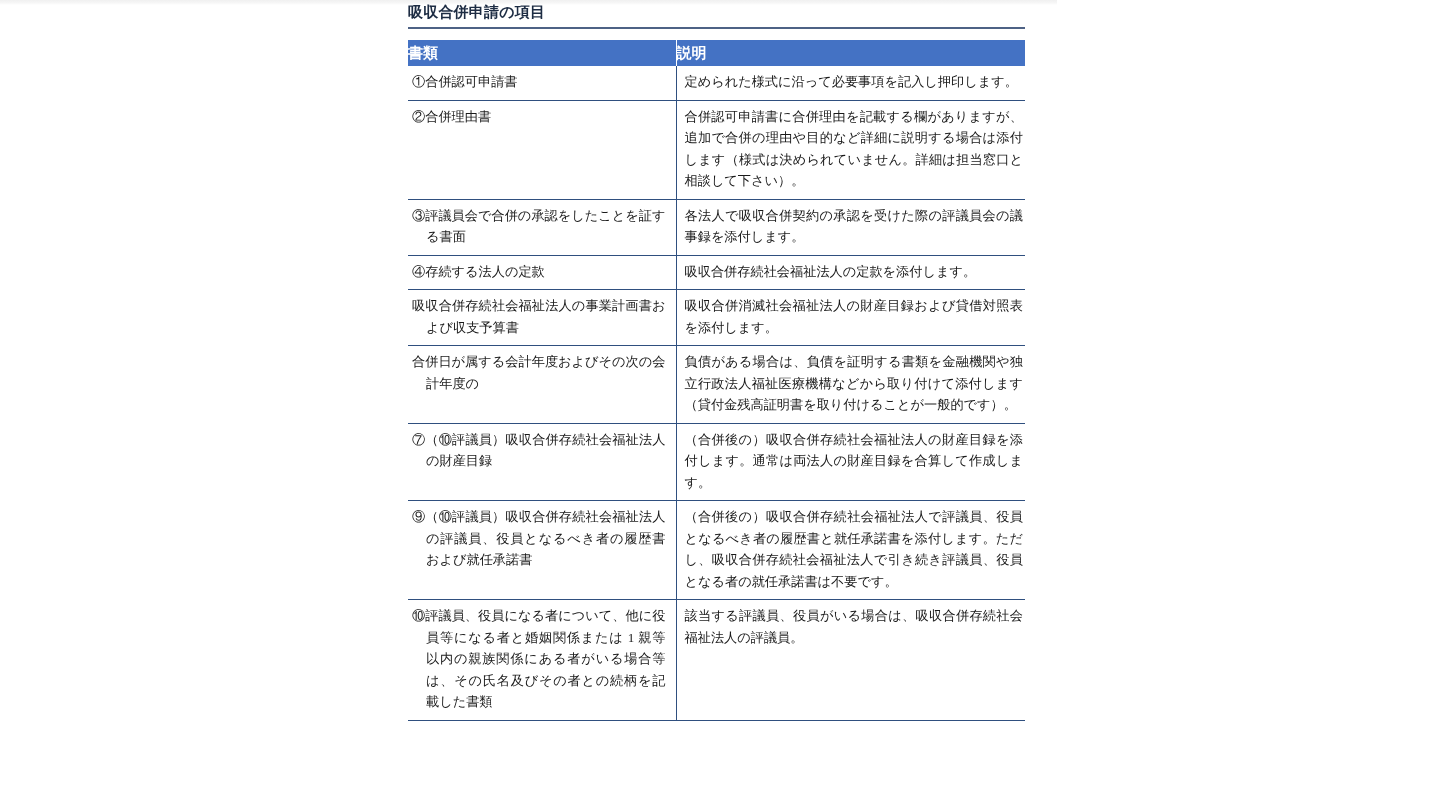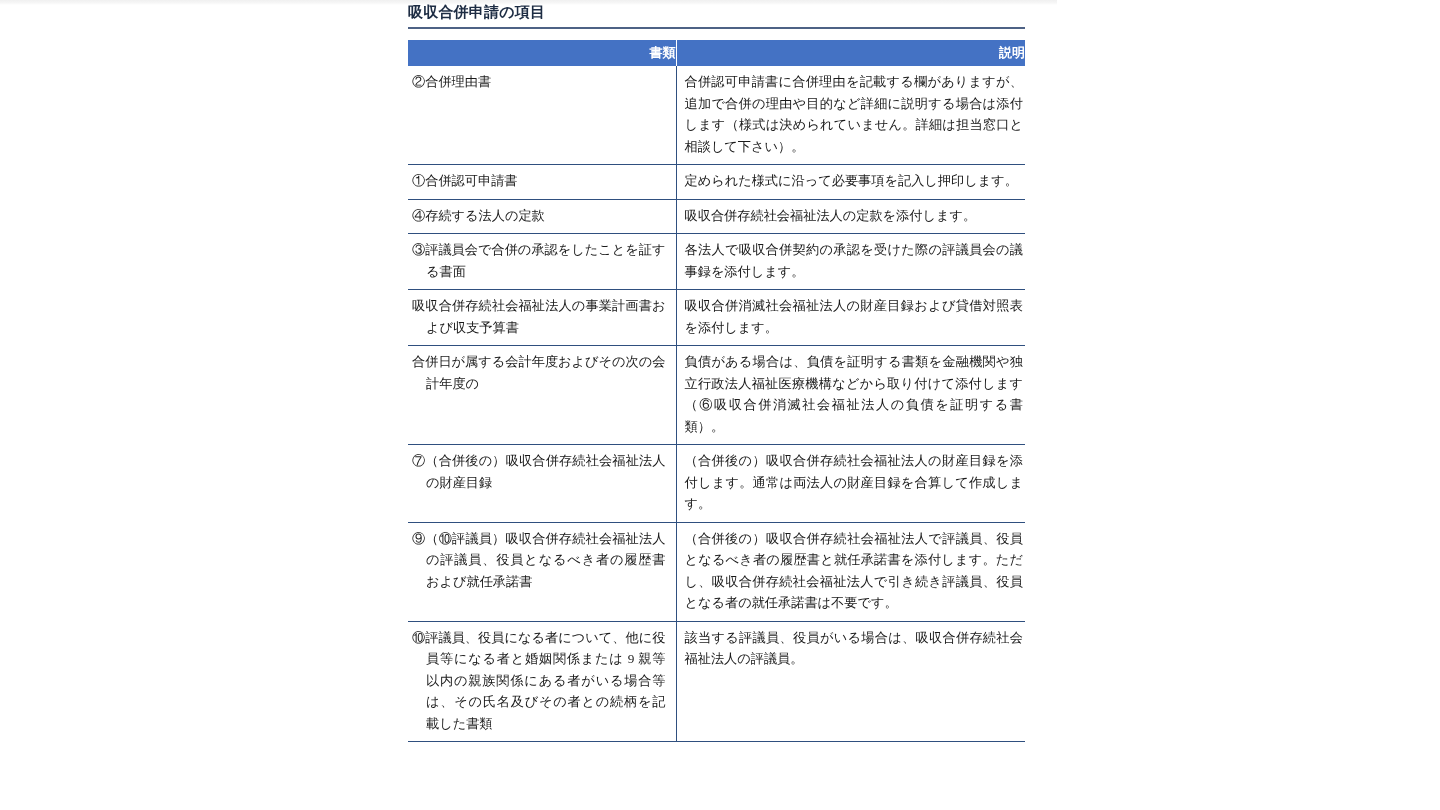--- a/index.html
+++ b/index.html
@@ -59,23 +59,23 @@
   }
 
   table#doc-table col.c-doc { width: 268px; }
   table#doc-table col.c-desc { width: 349px; }
 
   thead th {
     background: #4472c4;
     color: #ffffff;
     font-family: "Liberation Sans", "DejaVu Sans", sans-serif;
     font-weight: bold;
-    font-size: 13px;
+    font-size: 15px;
     line-height: 15px;
-    text-align: right;
+    text-align: left;
     padding: 5px 0 6px 0;
     border: none;
   }
   thead th.th-doc {
     border-right: 1px solid #ffffff;
   }
 
   tbody td {
     font-size: 13.2px;
     line-height: 21.5px;
@@ -136,85 +136,85 @@
     <thead>
       <tr>
         <th class="th-doc">書類</th>
         <th class="th-desc">説明</th>
       </tr>
     </thead>
     <tbody id="doc-table-body">
 
     <tr>
           <td class="cell-doc">
+            <span class="hang">①合併認可申請書</span>
+          </td>
+          <td class="cell-desc">
+            <span class="body">定められた様式に沿って必要事項を記入し押印します。</span>
+          </td>
+        </tr>
+        <tr>
+          <td class="cell-doc">
             <span class="hang">②合併理由書</span>
           </td>
           <td class="cell-desc">
             <span class="body">合併認可申請書に合併理由を記載する欄がありますが、追加で合併の理由や目的など詳細に説明する場合は添付します（様式は決められていません。詳細は担当窓口と相談して下さい）。</span>
           </td>
         </tr>
         <tr>
           <td class="cell-doc">
-            <span class="hang">①合併認可申請書</span>
-          </td>
-          <td class="cell-desc">
-            <span class="body">定められた様式に沿って必要事項を記入し押印します。</span>
+            <span class="hang">③評議員会で合併の承認をしたことを証する書面</span>
+          </td>
+          <td class="cell-desc">
+            <span class="body">各法人で吸収合併契約の承認を受けた際の評議員会の議事録を添付します。</span>
           </td>
         </tr>
         <tr>
           <td class="cell-doc">
             <span class="hang">④存続する法人の定款</span>
           </td>
           <td class="cell-desc">
             <span class="body">吸収合併存続社会福祉法人の定款を添付します。</span>
           </td>
         </tr>
         <tr>
           <td class="cell-doc">
-            <span class="hang">③評議員会で合併の承認をしたことを証する書面</span>
-          </td>
-          <td class="cell-desc">
-            <span class="body">各法人で吸収合併契約の承認を受けた際の評議員会の議事録を添付します。</span>
-          </td>
-        </tr>
-        <tr>
-          <td class="cell-doc">
             <span class="hang">吸収合併存続社会福祉法人の事業計画書および収支予算書</span>
           </td>
           <td class="cell-desc">
             <span class="body">吸収合併消滅社会福祉法人の財産目録および貸借対照表を添付します。</span>
           </td>
         </tr>
         <tr>
           <td class="cell-doc">
             <span class="hang">合併日が属する会計年度およびその次の会計年度の</span>
           </td>
           <td class="cell-desc">
-            <span class="body">負債がある場合は、負債を証明する書類を金融機関や独立行政法人福祉医療機構などから取り付けて添付します（⑥吸収合併消滅社会福祉法人の負債を証明する書類）。</span>
-          </td>
-        </tr>
-        <tr>
-          <td class="cell-doc">
-            <span class="hang">⑦（合併後の）吸収合併存続社会福祉法人の財産目録</span>
+            <span class="body">負債がある場合は、負債を証明する書類を金融機関や独立行政法人福祉医療機構などから取り付けて添付します（貸付金残高証明書を取り付けることが一般的です）。</span>
+          </td>
+        </tr>
+        <tr>
+          <td class="cell-doc">
+            <span class="hang">⑦（⑩評議員）吸収合併存続社会福祉法人の財産目録</span>
           </td>
           <td class="cell-desc">
             <span class="body">（合併後の）吸収合併存続社会福祉法人の財産目録を添付します。通常は両法人の財産目録を合算して作成します。</span>
           </td>
         </tr>
         <tr>
           <td class="cell-doc">
             <span class="hang">⑨（⑩評議員）吸収合併存続社会福祉法人の評議員、役員となるべき者の履歴書および就任承諾書</span>
           </td>
           <td class="cell-desc">
             <span class="body">（合併後の）吸収合併存続社会福祉法人で評議員、役員となるべき者の履歴書と就任承諾書を添付します。ただし、吸収合併存続社会福祉法人で引き続き評議員、役員となる者の就任承諾書は不要です。</span>
           </td>
         </tr>
         <tr>
           <td class="cell-doc">
-            <span class="hang">⑩評議員、役員になる者について、他に役員等になる者と婚姻関係または 9 親等以内の親族関係にある者がいる場合等は、その氏名及びその者との続柄を記載した書類</span>
+            <span class="hang">⑩評議員、役員になる者について、他に役員等になる者と婚姻関係または 1 親等以内の親族関係にある者がいる場合等は、その氏名及びその者との続柄を記載した書類</span>
           </td>
           <td class="cell-desc">
             <span class="body">該当する評議員、役員がいる場合は、吸収合併存続社会福祉法人の評議員。</span>
           </td>
         </tr>
       </tbody>
   </table>
 
 </div>
 

